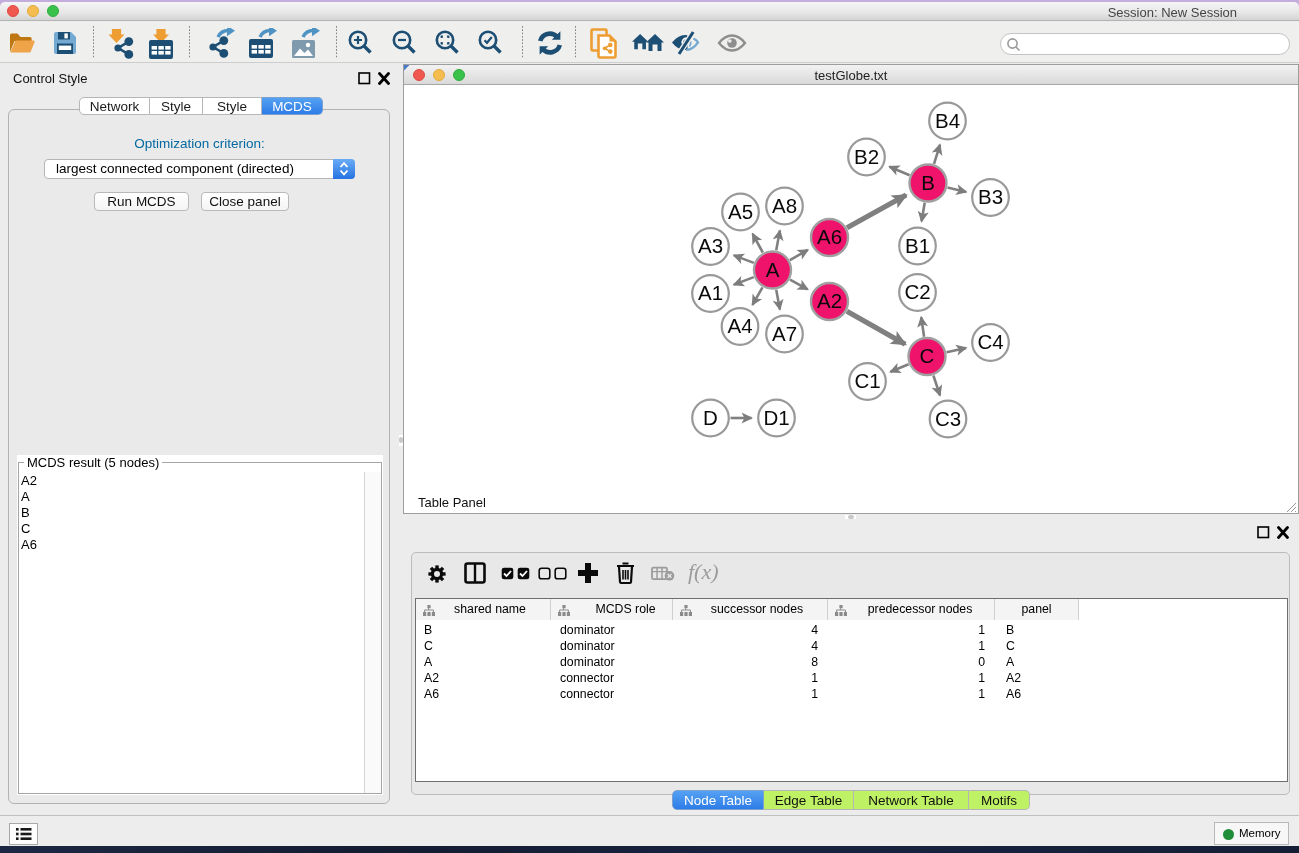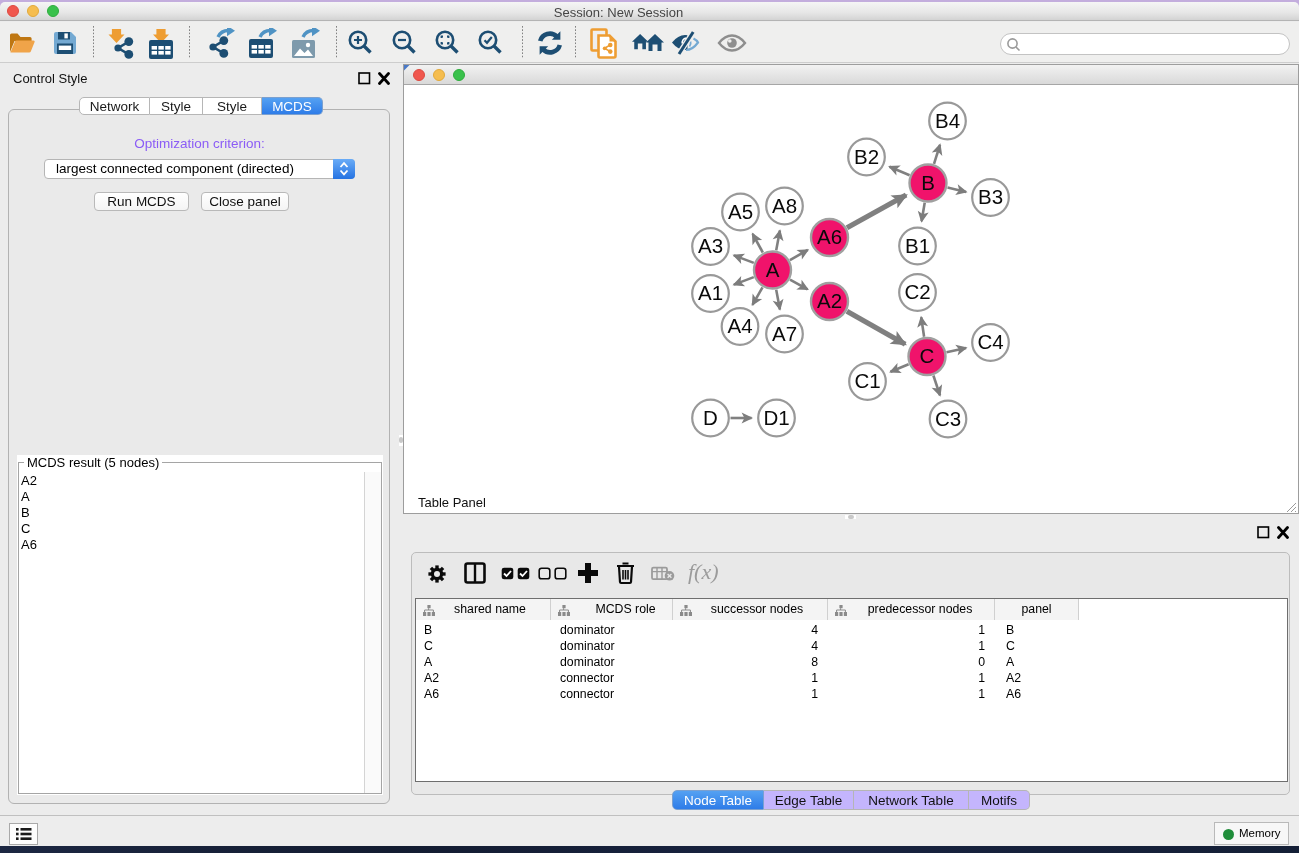--- a/index.html
+++ b/index.html
@@ -1,21 +1,21 @@
 <!DOCTYPE html>
 <html><head><meta charset="utf-8">
 <style>
 *{margin:0;padding:0;box-sizing:border-box}
 html,body{width:1299px;height:853px;overflow:hidden;background:#ececec;
   font-family:"Liberation Sans",sans-serif;-webkit-font-smoothing:antialiased}
 .abs{position:absolute}
 #wall{left:0;top:0;width:1299px;height:8px;background:#c3addd}
 #titlebar{left:0;top:2px;width:1299px;height:19px;
   background:linear-gradient(#f5f5f5,#e6e6e6 60%,#d3d3d3);border-bottom:1px solid #b4b4b4;border-radius:5px 5px 0 0}
-#title{left:0;top:5px;width:1237px;text-align:center;font-size:13px;color:#454545}
+#title{left:0;top:5px;width:1237px;text-align:right;font-size:13px;color:#454545}
 .tl{border-radius:50%;width:12px;height:12px}
 #toolbar{left:0;top:22px;width:1299px;height:41px;background:#efefee;border-bottom:1px solid #cdcdcd}
 .sep{top:26px;width:1px;height:33px;
  background-image:linear-gradient(#828282 1.7px,transparent 1.7px);background-size:1px 3.3px}
 #search{left:1000px;top:33px;width:290px;height:22px;background:#fff;border:1px solid #c3c3c3;border-radius:11px}
 
 .ptitle{font-size:13px;color:#111}
 .tabrow{top:97px;height:18px;font-size:13.5px;line-height:17px;text-align:center;color:#1a1a1a}
 .tab{position:absolute;top:0;height:18px;background:#fff;border:1px solid #b6b6b6;border-left:none}
 .tabsel{background:linear-gradient(#55a1f2,#2e7ce8);color:#fff;border-color:#7aa0d0}
@@ -32,21 +32,21 @@
 #iframe{left:403px;top:64px;width:896px;height:450px;background:#fff;border:1px solid #9d9d9d}
 #ititle{left:0;top:0;width:894px;height:20px;background:linear-gradient(#f2f2f2,#d9d9d9);
   border-bottom:1px solid #a6a6a6}
 
 #tpbox{left:411px;top:552px;width:879px;height:243px;background:#e8e8e8;border:1px solid #bcbcbc;border-radius:5px}
 #ttable{left:3px;top:45px;width:873px;height:184px;background:#fff;border:1px solid #6e6e6e}
 .hcell{position:absolute;top:0;height:21px;background:#f4f4f4;border-right:1px solid #d0d0d0;
  font-size:12.3px;text-align:center;line-height:21px;color:#000}
 .trow{position:absolute;font-size:12.3px;color:#000;height:16px;line-height:16px}
 .num{position:absolute;text-align:right}
-.btab{position:absolute;top:0;height:20px;background:#c4b5fd;border:1px solid #b5b5b5;border-left:none;
+.btab{position:absolute;top:0;height:20px;background:#bef264;border:1px solid #b5b5b5;border-left:none;
  font-size:13.5px;text-align:center;line-height:19px;color:#111}
 #statusbar{left:0;top:815px;width:1299px;height:31px;background:#ededed;border-top:1px solid #c0c0c0}
 #darkstrip{left:0;top:846px;width:1299px;height:7px;background:linear-gradient(90deg,#1c2742,#131c31 30%,#182340 60%,#141f36)}
 svg{display:block}
 .ic{position:absolute}
 </style></head>
 <body>
 <div class="abs" id="wall"></div>
 <div class="abs" id="titlebar"></div>
 <div class="abs tl" style="left:7px;top:5px;background:#f0574e;border:1px solid #dd4a41"></div>
@@ -211,21 +211,21 @@
  <rect x="1" y="1" width="10.5" height="10.5" fill="none" stroke="#000" stroke-width="1.6"></rect>
  <path d="M21.5 1.5 L30.5 11.5 M30.5 1.5 L21.5 11.5" stroke="#000" stroke-width="2.8" stroke-linecap="round" fill="none"></path>
 </svg>
 <div class="abs" id="cpbox"></div>
 <div class="abs tabrow" style="left:79px;width:244px">
  <div class="tab" style="left:0;width:71px;border-left:1px solid #b6b6b6;border-radius:5px 0 0 5px">Network</div>
  <div class="tab" style="left:71px;width:53px">Style</div>
  <div class="tab" style="left:124px;width:59px">Style</div>
  <div class="tab tabsel" style="left:183px;width:61px;border-radius:0 5px 5px 0">MCDS</div>
 </div>
-<div class="abs" style="left:0;top:136px;width:399px;text-align:center;font-size:13.5px;color:#8b5cf6">Optimization criterion:</div>
+<div class="abs" style="left:0;top:136px;width:399px;text-align:center;font-size:13.5px;color:#0369a1">Optimization criterion:</div>
 <div class="abs" style="left:44px;top:159px;width:311px;height:19.5px;background:#fff;border:1px solid #b5b5b5;border-radius:4px;font-size:13.5px;line-height:18px;padding-left:11px">largest connected component (directed)
  <div class="abs" style="right:-1px;top:-1px;width:22px;height:19.5px;border-radius:0 4px 4px 0;background:linear-gradient(#6aacf7,#2573e2)">
   <svg width="22" height="19.5" viewBox="0 0 22 19.5">
         <path d="M7.5 8 L11 4.2 L14.5 8 M7.5 11.5 L11 15.3 L14.5 11.5" stroke="#fff" stroke-width="1.8" fill="none"></path>
       </svg>
  </div>
 </div>
 <div class="abs btn" style="left:94px;top:192px;width:95px;height:19px;line-height:18px">Run MCDS</div>
 <div class="abs btn" style="left:201px;top:192px;width:88px;height:19px;line-height:18px">Close panel</div>
 <div class="abs" id="mcdsbox">
@@ -240,20 +240,21 @@
 </div>
 
 <div class="abs" id="iframe">
  <div class="abs" id="ititle"></div>
  <svg class="abs" style="left:0;top:0" width="7" height="7">
       <path d="M0 0 L5.5 0 L0 5.5 Z" fill="#4a7ac8"></path>
     </svg>
  <div class="abs tl" style="left:9px;top:4px;background:#f0574e;border:1px solid #dd4a41"></div>
  <div class="abs tl" style="left:29px;top:4px;background:#f5bd4f;border:1px solid #e2a93a"></div>
  <div class="abs tl" style="left:49px;top:4px;background:#3ac14c;border:1px solid #2fad3e"></div>
+ <div class="abs" style="left:0;top:3px;width:894px;text-align:center;font-size:13px;color:#222">testGlobe.txt</div>
  <svg class="abs" style="left:881px;top:436px" width="12" height="12" viewBox="0 0 12 12">
   <path d="M11 2 L2 11 M11 6 L6 11 M11 10 L10 11" stroke="#9a9a9a" stroke-width="1" fill="none"></path>
  </svg>
 </div>
 <style>.e{stroke:#808080;stroke-width:2.6}.et{stroke:#808080;stroke-width:5.2}#gsvg text{font-weight:400}</style>
 <svg class="abs" id="gsvg" style="left:404.5px;top:85.5px" width="894" height="427" viewBox="0 0 894 427" font-family="Liberation Sans,sans-serif" font-size="20.5" text-anchor="middle" fill="#0a0a0a">
 <defs>
 <marker id="a" markerUnits="userSpaceOnUse" markerWidth="13" markerHeight="13" refX="10.5" refY="6.5" orient="auto">
  <path d="M0.6,1 L12,6.5 L0.6,12 L3.4,6.5 Z" fill="#7d7d7d"></path>
       </marker>

